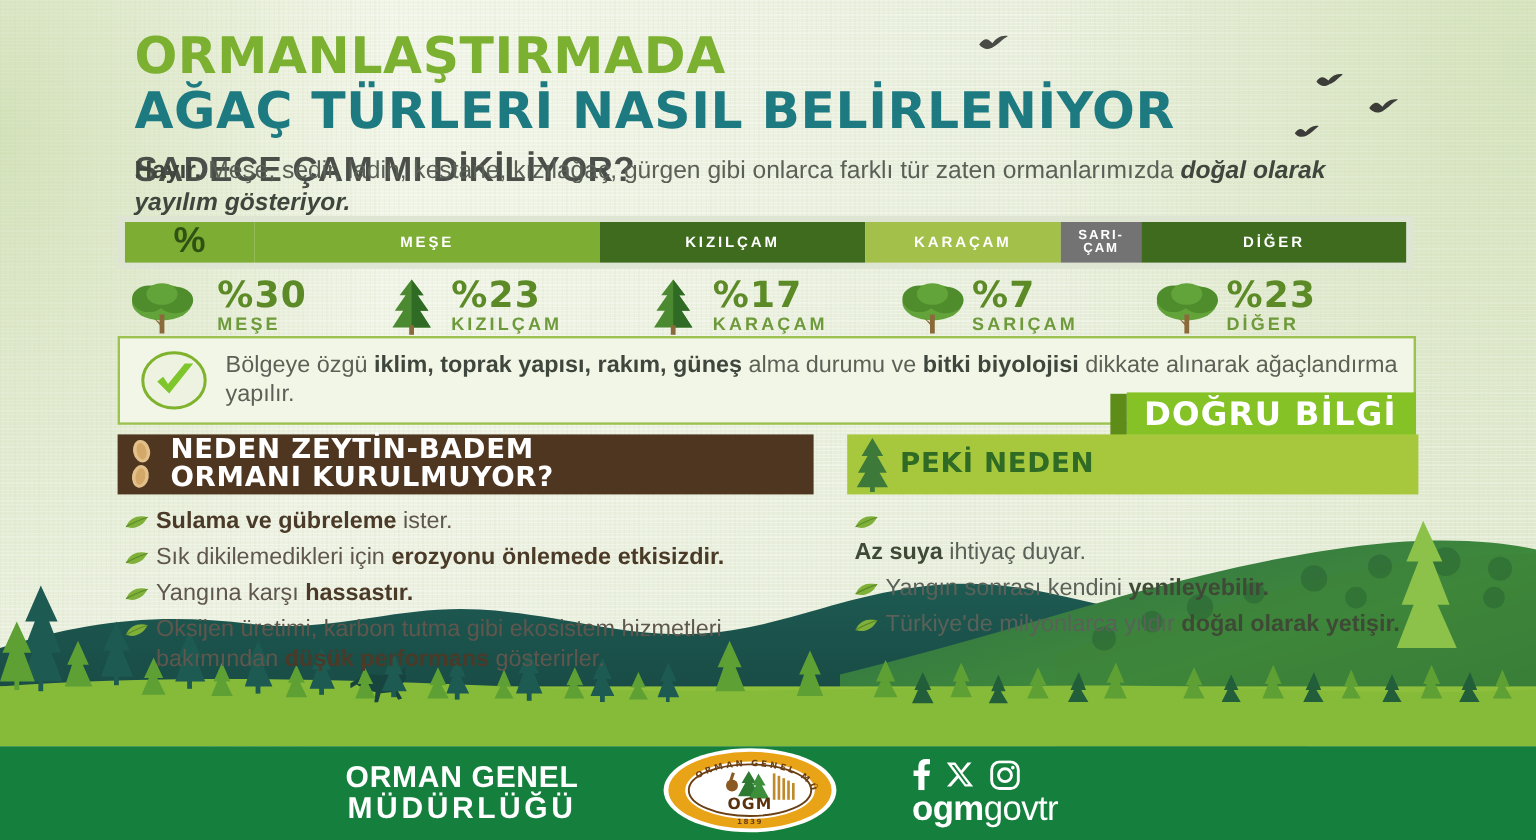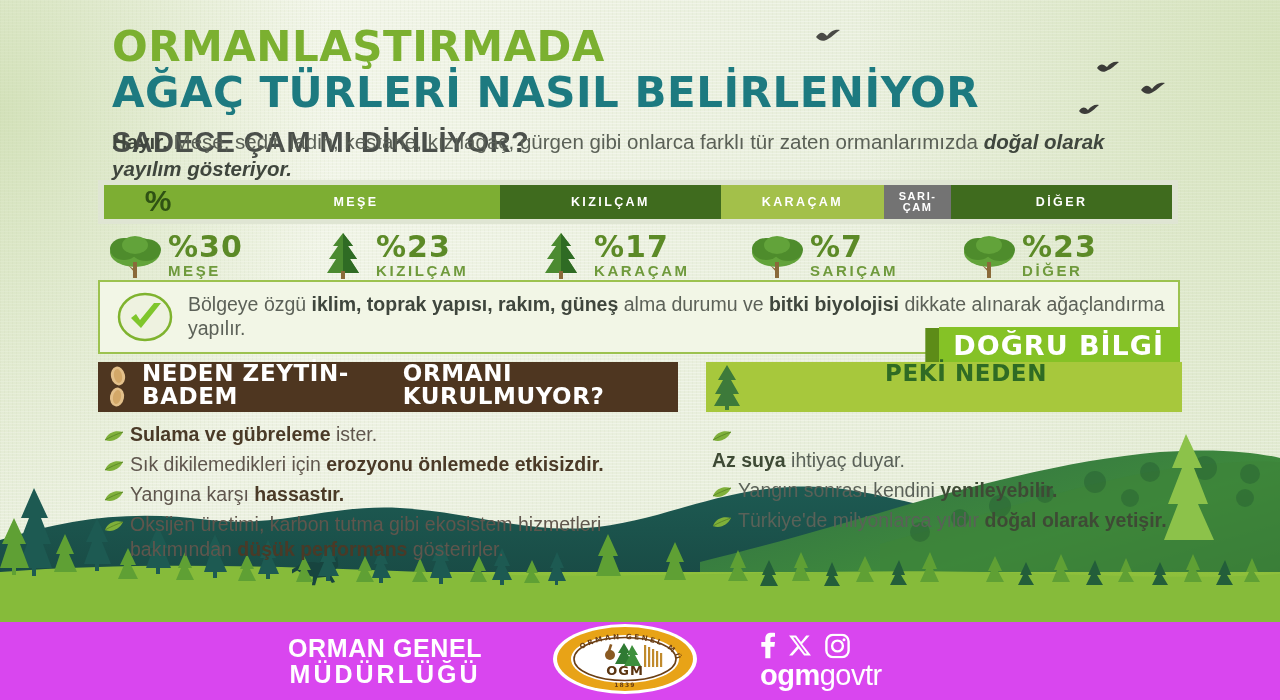--- a/index.html
+++ b/index.html
@@ -38,21 +38,21 @@
     background: radial-gradient(ellipse at 100% 10%, rgba(196,216,160,.5), rgba(196,216,160,0) 72%);
   }
 
   
   .scenery { position: absolute; left: 0; bottom: 78px; width: 1280px; height: 200px; }
   .scenery svg { display: block; width: 1280px; height: 200px; }
 
   
   .footer-band {
     position: absolute; left: 0; bottom: 0; width: 1280px; height: 78px;
-    background: #d946ef;
+    background: #15803d;
   }
   .footer-inner {
     position: relative; width: 1280px; height: 78px;
     display: flex; align-items: center;
   }
   .footer-org {
     position: absolute; left: 288px; top: 50%; transform: translateY(-50%);
     color: #ffffff; font-weight: bold; font-size: 25px; line-height: 1.05;
     letter-spacing: .6px; text-align: center;
   }
@@ -180,21 +180,21 @@
 
   .panel-head {
     display: flex; align-items: stretch;
     height: 50px;
   }
   .panel-head-icon {
     width: 42px; flex: 0 0 42px;
     display: flex; align-items: center; justify-content: center;
   }
   .panel-head-title {
-    flex: 1; display: flex; flex-direction: row; justify-content: center;
+    flex: 1; display: flex; flex-direction: column; justify-content: center;
     padding-left: 2px;
     font-size: 23px; font-weight: bold; line-height: 1.02; letter-spacing: .6px;
     font-family: "DejaVu Sans", sans-serif;
   }
   .panel-left .panel-head { background: #4e3620; }
   .panel-left .panel-head-title { color: #ffffff; }
   .panel-right .panel-head { background: #a7c83c; }
   .panel-right .panel-head-title { color: #2f6b24; }
 
   .panel-list { margin-top: 10px; padding-left: 6px; }
@@ -458,21 +458,21 @@
         <div class="bar-seg" style="flex: 17 1 0px; background: rgb(163, 192, 74); color: rgb(255, 255, 255);">KARAÇAM</div>
         <div class="bar-seg" style="flex: 7 1 0px; background: #737373; color: rgb(255, 255, 255); flex-direction: column; letter-spacing: 1.6px; font-size: 11px;">
           <div>SARI-</div>
           <div>ÇAM</div>
         </div>
         <div class="bar-seg" style="flex: 23 1 0px; background: rgb(63, 107, 30); color: rgb(255, 255, 255);">DİĞER</div>
       </div>
   </div>
 
   <div class="legend" id="legend-row">
-      <div class="legend-item" style="width: 208px;">
+      <div class="legend-item" style="width: 208px; gap: 13px;">
         <div class="legend-tree">
           <svg width="62" height="48" viewBox="0 0 62 48">
   <ellipse cx="31" cy="20" rx="25" ry="15" fill="#62a33a"></ellipse>
   <ellipse cx="20" cy="17" rx="14" ry="11" fill="#4e8c2c"></ellipse>
   <ellipse cx="42" cy="18" rx="15" ry="11" fill="#4e8c2c"></ellipse>
   <ellipse cx="31" cy="13" rx="13" ry="9" fill="#62a33a"></ellipse>
   <path d="M29 30 L29 46 L33 46 L33 30 Z" fill="#8a6a3a"></path>
   <path d="M31 38 L24 33 L31 41 Z" fill="#8a6a3a"></path>
 </svg>
         </div>

